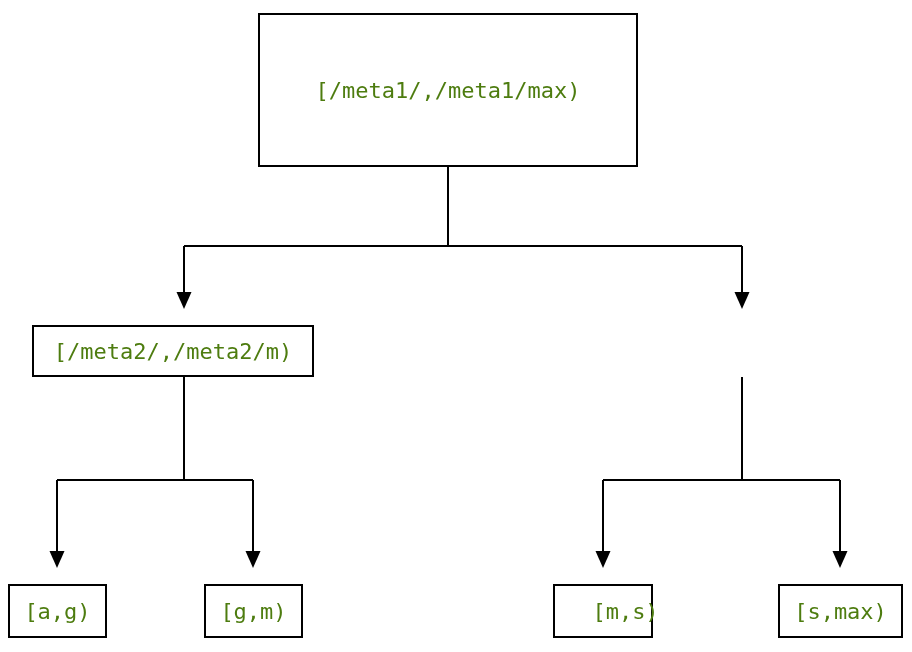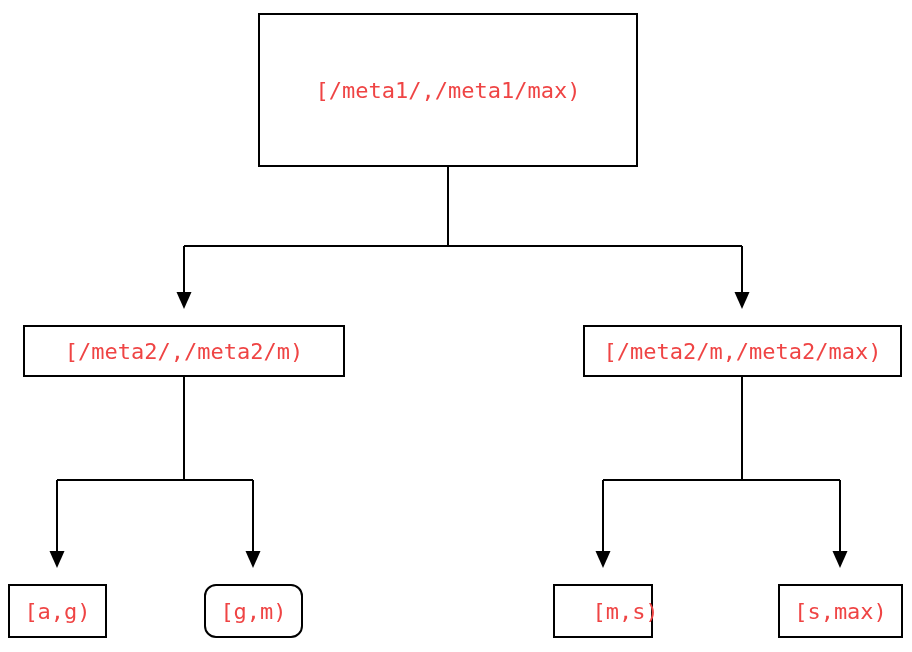--- a/index.html
+++ b/index.html
@@ -24,21 +24,21 @@
   }
   .node {
     position: absolute;
     box-sizing: border-box;
     border: 2px solid #000000;
     background: #ffffff;
     display: flex;
     align-items: center;
     justify-content: center;
     font-size: 22px;
-    color: #ef4444;
+    color: #4d7c0f;
     white-space: nowrap;
     letter-spacing: 0;
   }
 </style>
 </head>
 <body>
 
 <div class="canvas">
 
   <svg class="edges-layer" width="912" height="652" viewBox="0 0 912 652">
@@ -53,33 +53,30 @@
 
     <path d="M742 377 V480 M603 480 H840 M603 480 V552 M840 480 V552" fill="none" stroke="#000000" stroke-width="2"></path>
     <polygon points="595.5,551 610.5,551 603,568" fill="#000000"></polygon>
     <polygon points="832.5,551 847.5,551 840,568" fill="#000000"></polygon>
   </svg>
 
   <div class="node" style="left:258px; top:13px; width:380px; height:154px;">
     <span>[/meta1/,/meta1/max)</span>
   </div>
 
-  <div class="node" style="left:23px; top:325px; width:322px; height:52px;">
+  <div class="node" style="left:32px; top:325px; width:282px; height:52px;">
     <span>[/meta2/,/meta2/m)</span>
   </div>
 
-  <div class="node" style="left:583px; top:325px; width:319px; height:52px;">
-    <span>[/meta2/m,/meta2/max)</span>
-  </div>
 
   <div class="node" style="left:8px; top:584px; width:99px; height:54px;justify-content:center;">
     <span>[a,g)</span>
   </div>
 
-  <div class="node" style="left:204px; top:584px; width:99px; height:54px;border-radius:12px;">
+  <div class="node" style="left:204px; top:584px; width:99px; height:54px;">
     <span>[g,m)</span>
   </div>
 
   <div class="node" style="left:553px; top:584px; width:100px; height:54px;padding-left:45px;">
     <span>[m,s)</span>
   </div>
 
   <div class="node" style="left:778px; top:584px; width:125px; height:54px;">
     <span>[s,max)</span>
   </div>

